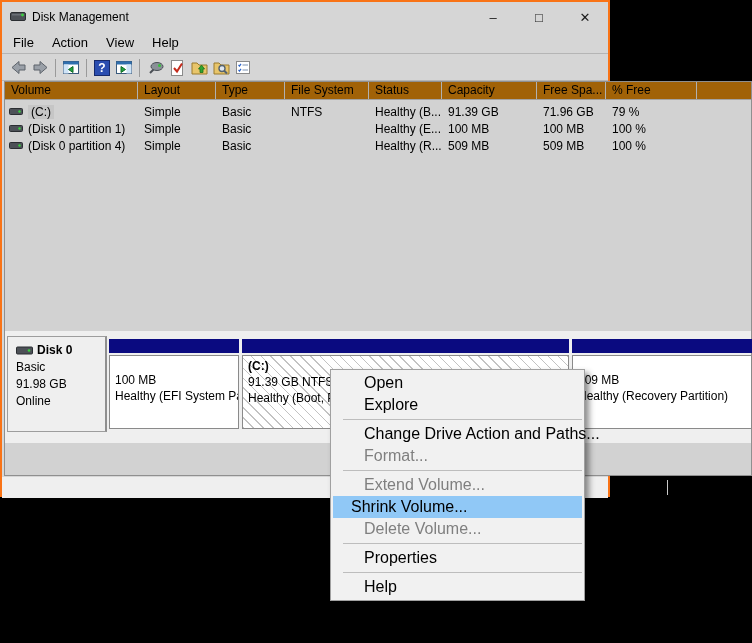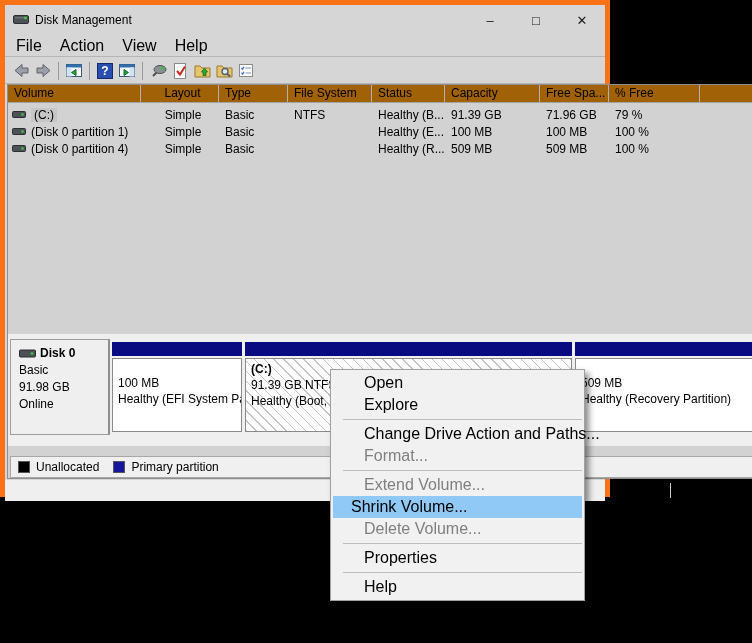--- a/index.html
+++ b/index.html
@@ -1,42 +1,42 @@
 <!DOCTYPE html>
 <html><head>
 <meta charset="utf-8">
 <style>
   html,body{margin:0;padding:0;background:#000;}
   *{box-sizing:border-box;font-family:"Liberation Sans","DejaVu Sans",sans-serif;}
   .screen{position:relative;width:752px;height:643px;background:#000;overflow:hidden;}
-  .window{position:absolute;left:0;top:0;width:610px;height:497px;background:#d6d6d6;border:5px solid #f97316;}
+  .window{position:absolute;left:0;top:0;width:610px;height:497px;background:#d6d6d6;border:2px solid #f97316;}
   
   .titlebar{position:absolute;left:0;top:0;width:100%;height:30px;display:flex;align-items:center;background:#d6d6d6;}
   .titlebar .appicon{margin:0 6px 0 8px;display:flex;align-items:center;}
   .title-text{font-size:12px;color:#000;}
   .win-controls{position:absolute;right:0;top:0;height:30px;display:flex;}
   .win-btn{width:46px;height:30px;display:flex;align-items:center;justify-content:center;font-size:13px;color:#1a1a1a;}
   
   .menubar{position:absolute;left:0;top:30px;width:100%;height:22px;display:flex;align-items:center;background:#d6d6d6;border-bottom:1px solid #b5b5b5;padding-left:2px;}
-  .menu-item{padding:2px 9px;font-size:16px;color:#000;}
+  .menu-item{padding:2px 9px;font-size:13px;color:#000;}
   
   .toolbar{position:absolute;left:0;top:53px;width:100%;height:26px;display:flex;align-items:center;background:#d6d6d6;border-bottom:1px solid #b5b5b5;padding-left:5px;}
   .tb-icon{width:22px;height:20px;display:flex;align-items:center;justify-content:center;}
   .tb-sep{width:1px;height:18px;background:#9a9a9a;margin:0 4px;}
   
   .content{position:absolute;left:2px;top:79px;width:748px;height:395px;background:#d2d2d2;border:1px solid #8f8f8f;}
   
   .listpane{position:absolute;left:0;top:0;width:100%;height:252px;background:#d2d2d2;}
   .lv-header{display:flex;height:18px;background:#a16207;border-bottom:1px solid #a3a3a3;}
   .lv-hcell{font-size:12px;color:#000;padding:1px 0 0 6px;border-right:1px solid #b1b1b1;overflow:hidden;white-space:nowrap;}
   .lv-row{display:flex;height:17px;align-items:center;}
   .lv-cell{font-size:12px;color:#000;padding-left:6px;overflow:hidden;white-space:nowrap;}
   .vol-cell{display:flex;align-items:center;gap:5px;padding-left:4px;}
   .sel-label{background:#c6c6c6;padding:0 3px;}
-  .c-volume{width:133px;} .c-layout{width:78px;text-align:center;} .c-type{width:69px;} .c-fs{width:84px;}
+  .c-volume{width:133px;} .c-layout{width:78px;} .c-type{width:69px;} .c-fs{width:84px;}
   .c-status{width:73px;} .c-cap{width:95px;} .c-free{width:69px;} .c-pct{width:91px;} .c-fill{flex:1;border-right:none;}
   
   .splitter{position:absolute;left:0;top:252px;width:100%;height:5px;background:#dcdcdc;border-top:1px solid #8a8a8a;border-bottom:1px solid #bdbdbd;}
   
   .diskpane{position:absolute;left:0;top:249px;width:100%;height:112px;background:#efefef;}
   .disk-hdr-block{position:absolute;left:2px;top:5px;width:100px;height:96px;background:#efefef;border:1px solid #9d9d9d;border-right:2px solid #8f8f8f;padding:6px 0 0 8px;}
   .disk-hdr-title{display:flex;align-items:center;gap:4px;font-size:12px;font-weight:bold;color:#000;}
   .disk-hdr-line{font-size:12px;color:#000;margin-top:3px;}
   .part{position:absolute;}
   .part-bar{position:absolute;height:14px;background:#0a0a80;}
@@ -262,26 +262,20 @@
 
         <div class="part">
           <div class="part-bar" style="left:567px;top:8px;width:180px;"></div>
           <div class="part-box" style="left:567px;width:180px;">
             <div class="part-line" style="margin-top:14px;">509 MB</div>
             <div class="part-line">Healthy (Recovery Partition)</div>
           </div>
         </div>
       </div>
 
-      <div class="legendbar">
-        <span class="legend-swatch" style="margin-left:7px;background:#000000;"></span>
-        <span class="legend-label">Unallocated</span>
-        <span class="legend-swatch" style="background:#16169b;"></span>
-        <span class="legend-label">Primary partition</span>
-      </div>
     </div>
 
     <div class="statusbar">
       <div class="status-divider"></div>
     </div>
   </div>
 
   <div class="context-menu">
     <div class="cm-item">Open</div>
     <div class="cm-item">Explore</div>

